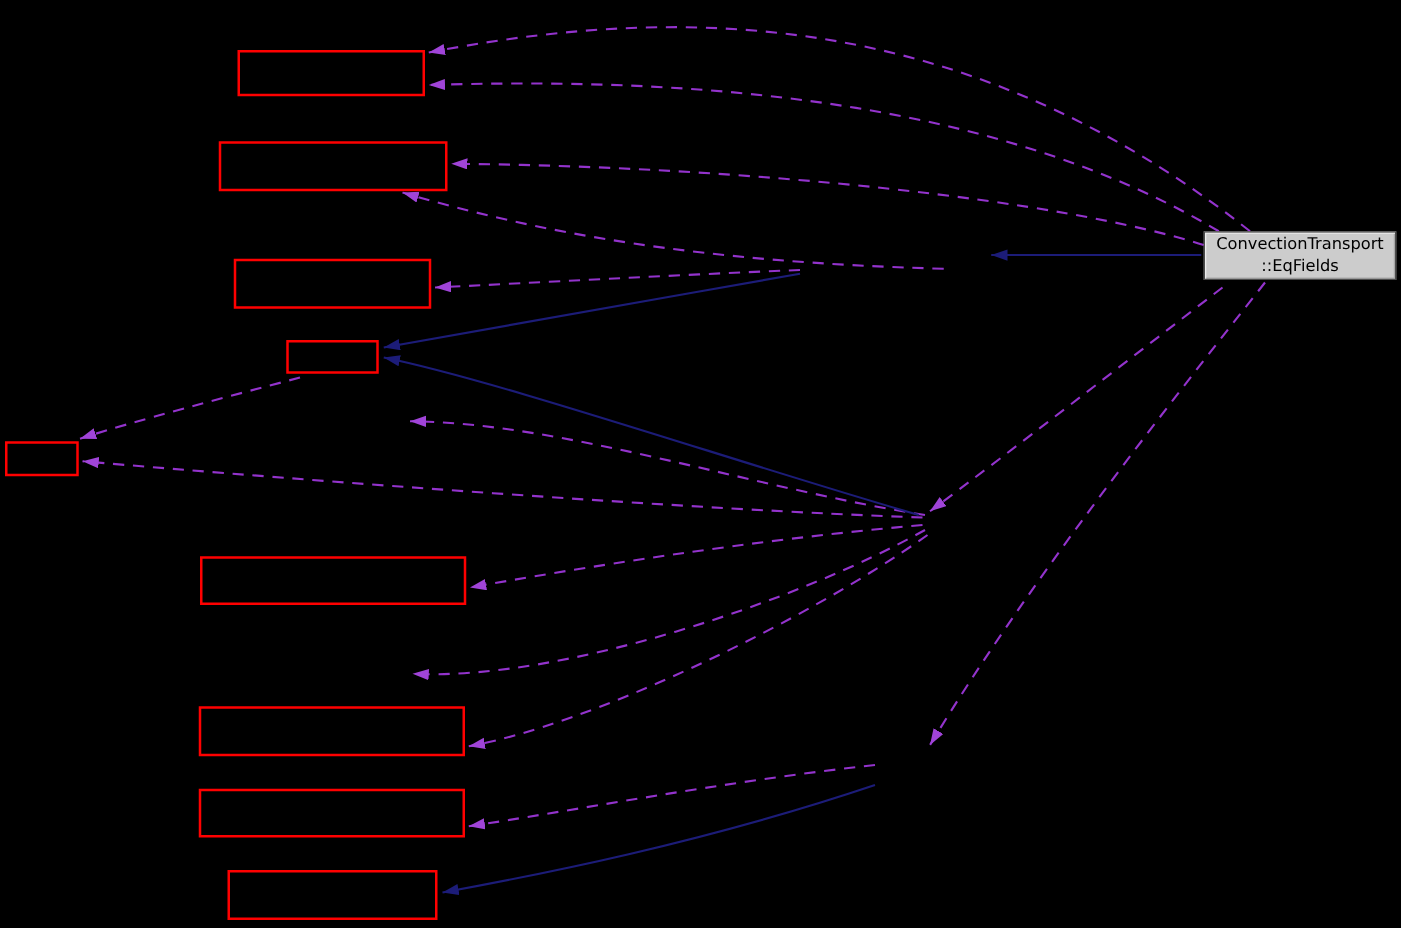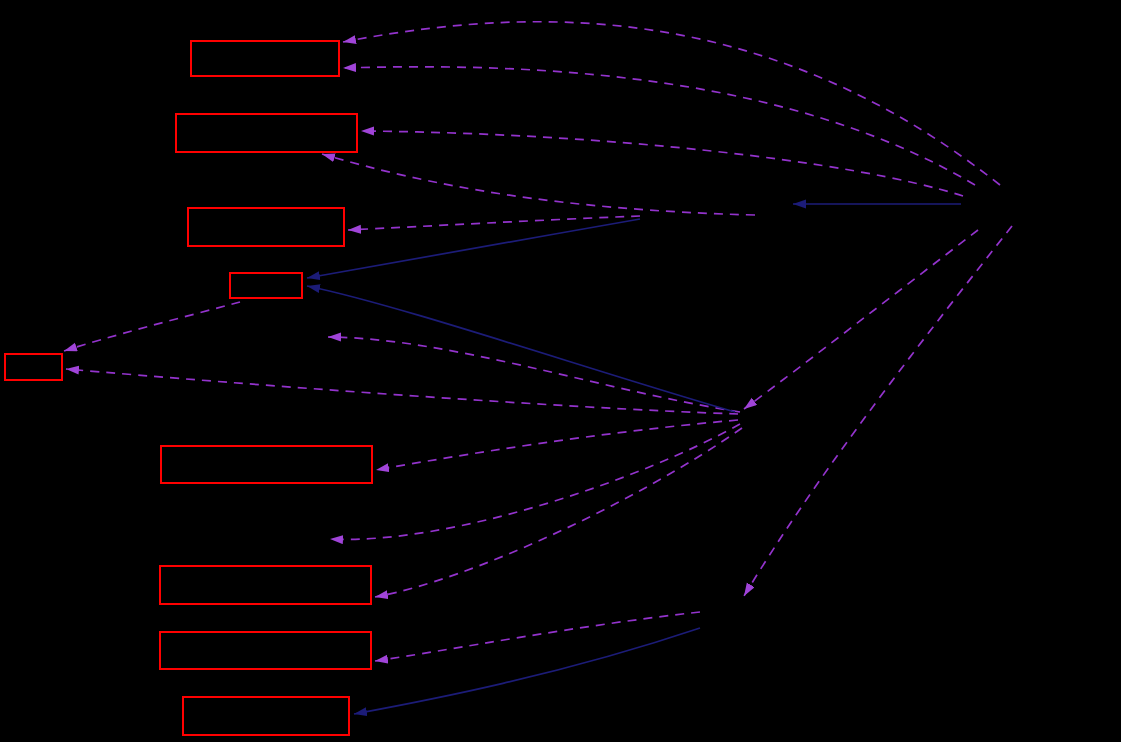--- a/index.html
+++ b/index.html
@@ -67,20 +67,24 @@
       <path d="M740,424 C640,480 450,545 330,539" fill="none" stroke="#9333cc" stroke-width="1.7" stroke-dasharray="9 7" marker-end="url(#arrow-usage)"></path>
       <path d="M742,428 C640,500 470,580 375,597" fill="none" stroke="#9333cc" stroke-width="1.7" stroke-dasharray="9 7" marker-end="url(#arrow-usage)"></path>
       <path d="M700,612 C580,625 450,650 375,661" fill="none" stroke="#9333cc" stroke-width="1.7" stroke-dasharray="9 7" marker-end="url(#arrow-usage)"></path>
       <path d="M240,302 C180,318 110,336 64,351" fill="none" stroke="#9333cc" stroke-width="1.7" stroke-dasharray="9 7" marker-end="url(#arrow-usage)"></path>
       <path d="M961,204 L793,204" fill="none" stroke="#1c1c78" stroke-width="1.7" marker-end="url(#arrow-inherit)"></path>
       <path d="M640,219 C520,240 380,265 307,278" fill="none" stroke="#1c1c78" stroke-width="1.7" marker-end="url(#arrow-inherit)"></path>
       <path d="M735,412 C590,370 400,305 307,286" fill="none" stroke="#1c1c78" stroke-width="1.7" marker-end="url(#arrow-inherit)"></path>
       <path d="M700,628 C560,675 430,700 354,714" fill="none" stroke="#1c1c78" stroke-width="1.7" marker-end="url(#arrow-inherit)"></path>
     </svg>
 
+  <div class="focal-node" id="focal-node" style="left: 963px; top: 185px; width: 154px; height: 39px; background: rgb(204, 204, 204); border-color: rgb(76, 76, 76); color: rgb(0, 0, 0);">
+    <span>ConvectionTransport</span>
+    <span>::EqFields</span>
+  </div>
 <div class="class-node" style="left: 190px; top: 40px; width: 150px; height: 37px; border-color: rgb(255, 0, 0);"></div>
     <div class="class-node" style="left: 175px; top: 113px; width: 183px; height: 40px; border-color: rgb(255, 0, 0);"></div>
     <div class="class-node" style="left: 187px; top: 207px; width: 158px; height: 40px; border-color: rgb(255, 0, 0);"></div>
     <div class="class-node" style="left: 229px; top: 272px; width: 74px; height: 27px; border-color: rgb(255, 0, 0);"></div>
     <div class="class-node" style="left: 4px; top: 353px; width: 59px; height: 28px; border-color: rgb(255, 0, 0);"></div>
     <div class="class-node" style="left: 160px; top: 445px; width: 213px; height: 39px; border-color: rgb(255, 0, 0);"></div>
     <div class="class-node" style="left: 159px; top: 565px; width: 213px; height: 40px; border-color: rgb(255, 0, 0);"></div>
     <div class="class-node" style="left: 159px; top: 631px; width: 213px; height: 39px; border-color: rgb(255, 0, 0);"></div>
     <div class="class-node" style="left: 182px; top: 696px; width: 168px; height: 40px; border-color: rgb(255, 0, 0);"></div>
   </div>

